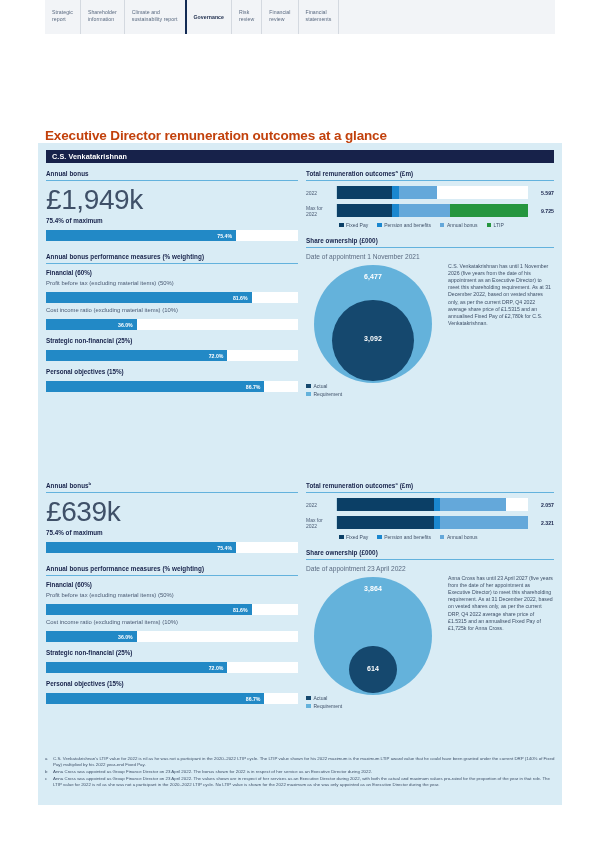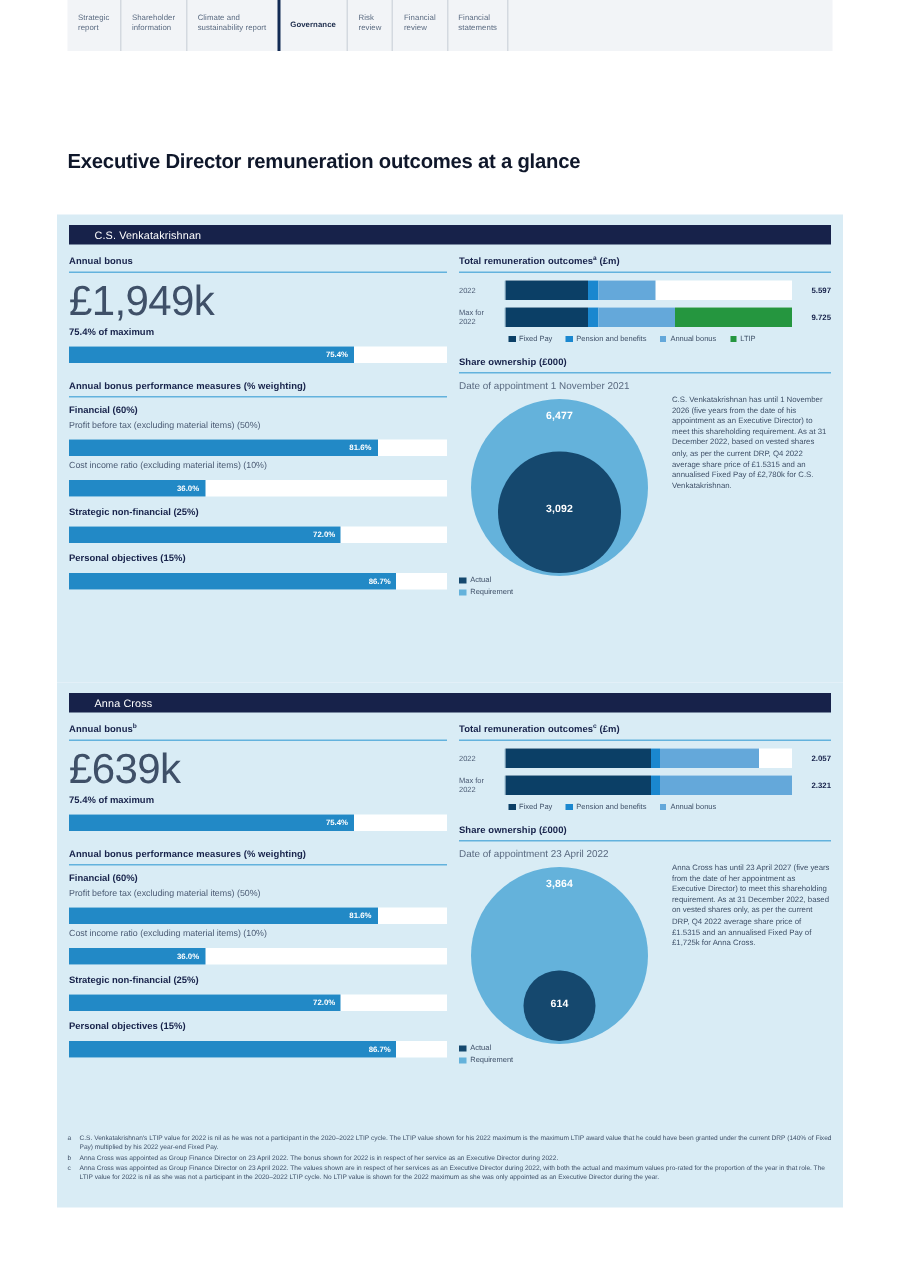--- a/index.html
+++ b/index.html
@@ -41,39 +41,39 @@
   .brand-text { font-size: 5.2px; line-height: 6.6px; color:#1b2a4a; text-align:left;}
   .brand-text .b1 { font-weight: bold; }
   .page-num { font-size: 15px; color:#1b2a4a; font-weight: normal; letter-spacing:-.3px;}
 
   
   .running-title {
     position: absolute; left: 45px; top: 44px;
     font-size: 13px; color: #4a5a73; font-weight: normal;
   }
   .main-title {
-    position: absolute; left: 45px; top: 100px;
-    font-size: 13.5px; font-weight: bold; color:#0f172a;
+    position: absolute; left: 45px; top: 128px;
+    font-size: 13.5px; font-weight: bold; color:#c2410c;
     letter-spacing: -.15px;
   }
 
   
   .panel {
     position: absolute; left: 38px; width: 524px;
     background: #d9ecf5;
   }
   .panel-a { top: 143px; height: 312px; }
   .panel-b { top: 455px; height: 295px; }
   .panel-foot { top: 750px; height: 55px; background:#d9ecf5; }
 
   .name-bar {
     position: absolute; left: 8px; top: 7px; width: 508px; height: 13px;
     background: #17224a; color: #fff;
-    font-size: 7.2px; font-weight: normal;
-    display: flex; align-items: center; padding-left: 17px;
+    font-size: 7.2px; font-weight: bold;
+    display: flex; align-items: center; padding-left: 6px;
     letter-spacing: .1px;
   }
 
   .col-left { position: absolute; left: 8px; width: 252px; }
   .col-right { position: absolute; left: 268px; width: 248px; }
 
   .sec-head {
     font-size: 6.3px; font-weight: bold; color:#17224a;
     border-bottom: 0.9px solid #63b2dd;
     padding-bottom: 3px; margin-bottom: 5px;
@@ -283,21 +283,20 @@
             <div class="so-leg-row">
               <span class="so-leg-sw" style="background: rgb(100, 178, 219);"></span>
               <span class="so-leg-lb">Requirement</span>
             </div>
           </div>
       </div>
     </div>
   </div>
 
   <div class="panel panel-b">
-    <div class="name-bar">Anna Cross</div>
 
     <div class="col-left" style="top:26px;">
       <div class="sec-head">
         <span>Annual bonus</span><sup>b</sup>
       </div>
       <div class="big-amount">£639k</div>
       <div class="of-max">75.4% of maximum</div>
       <div class="bar-track">
         <div class="bar-fill" style="width: 75.4%;">
           <span class="bar-val">75.4%</span>

